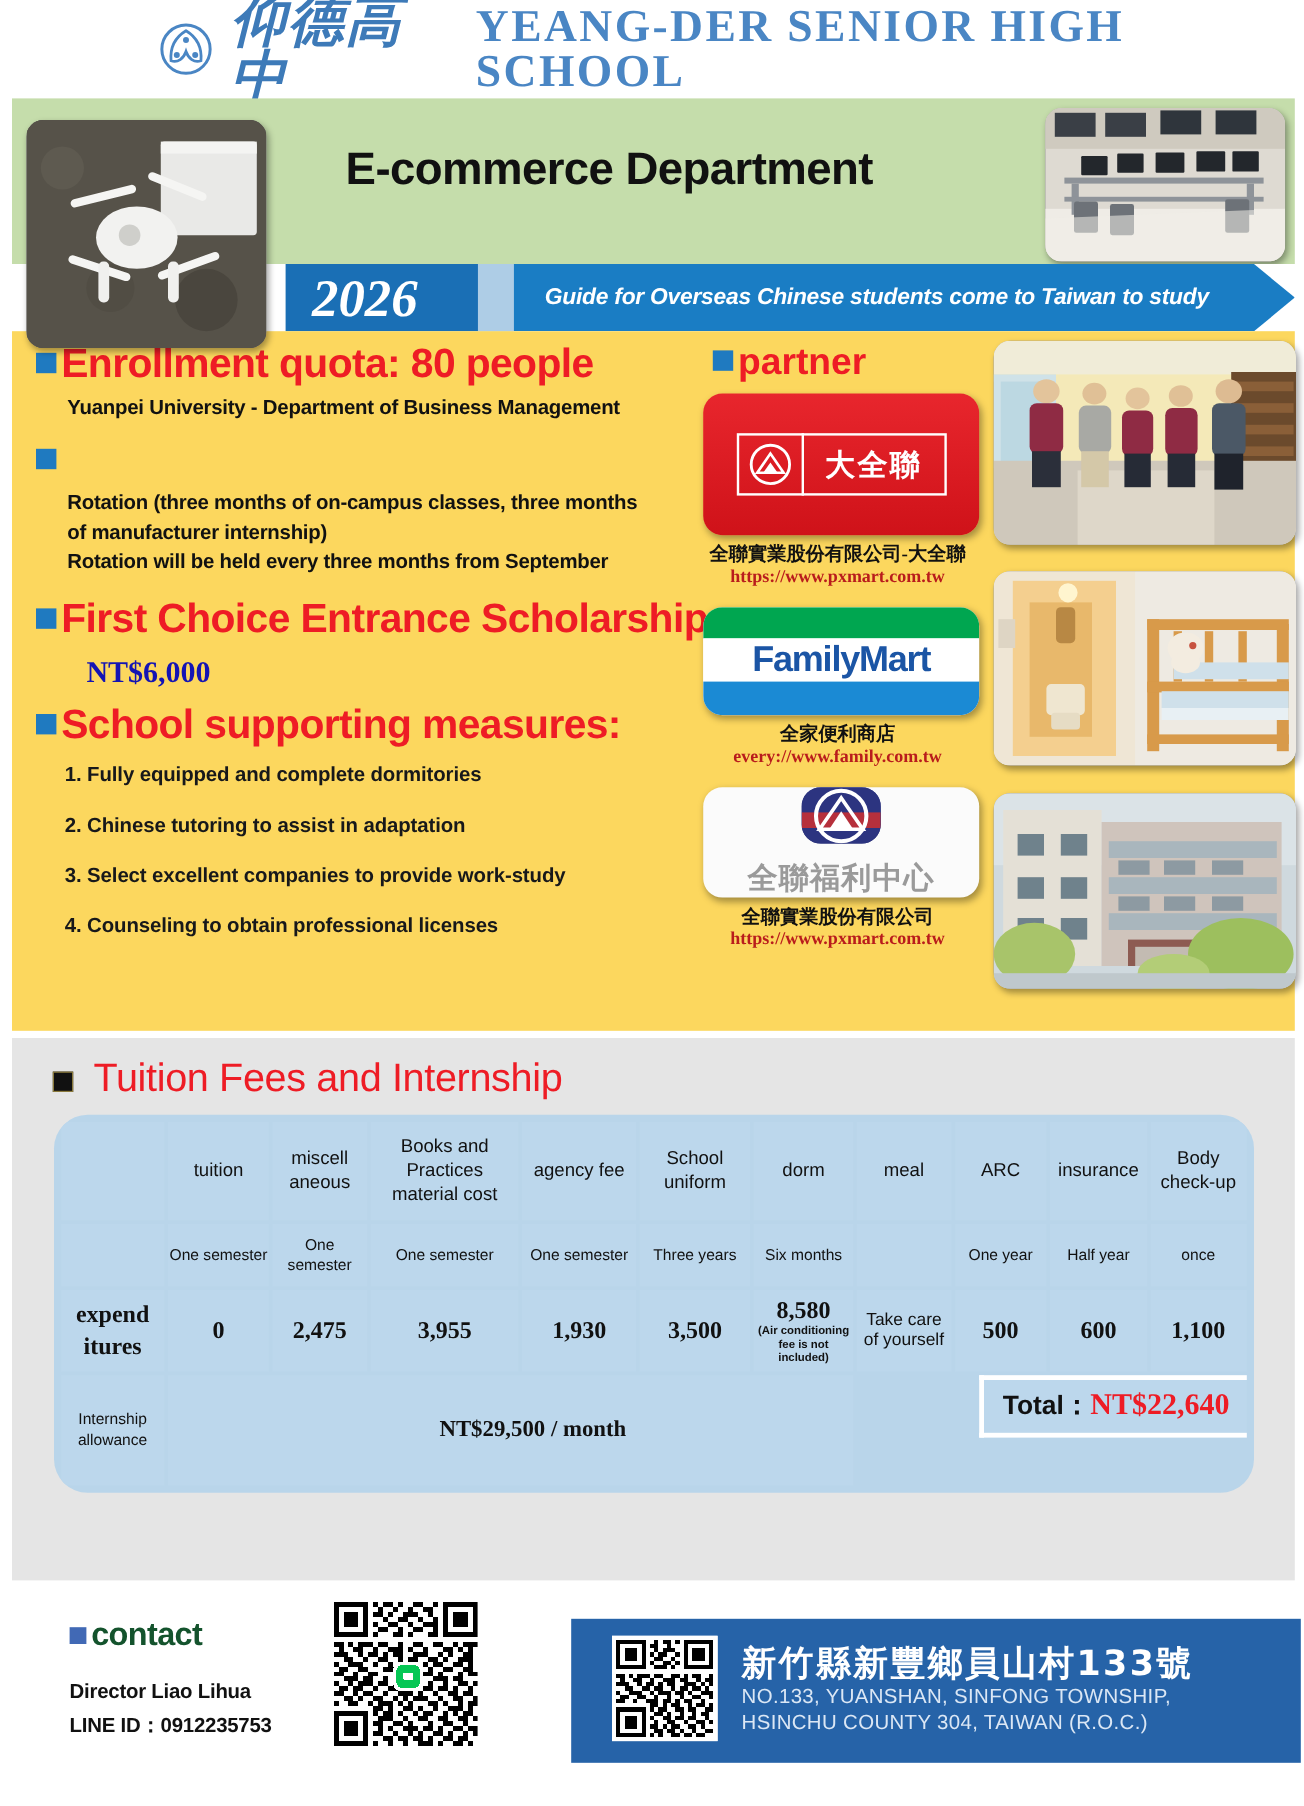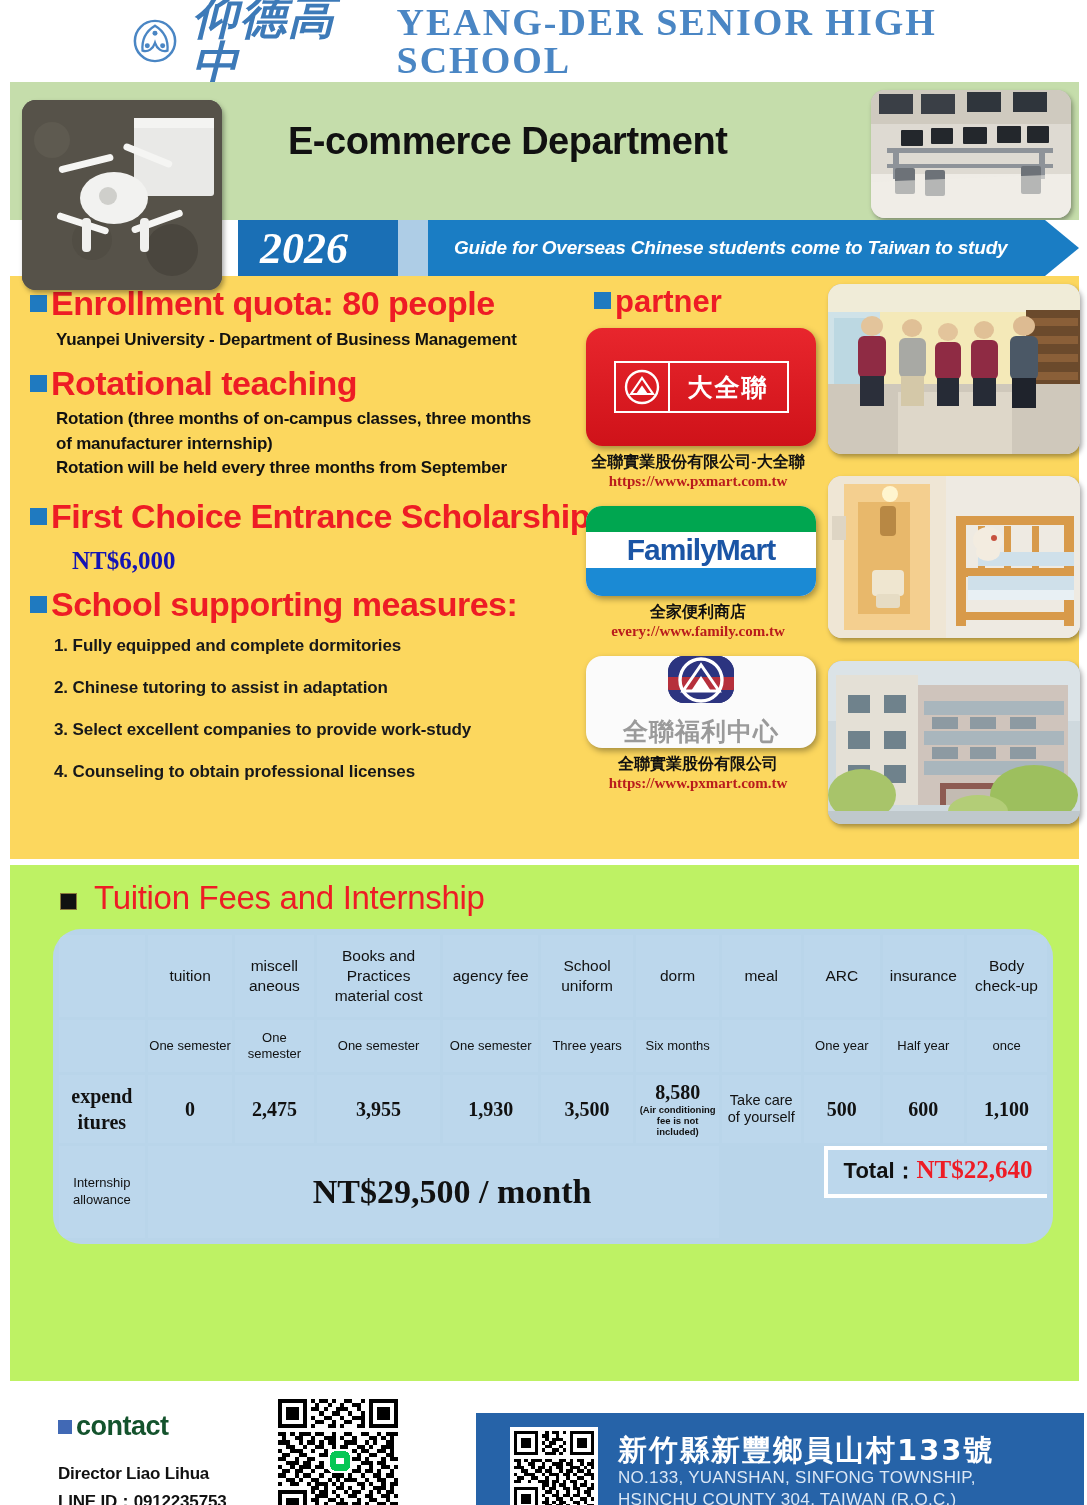--- a/index.html
+++ b/index.html
@@ -137,22 +137,22 @@
     text-align:center; color:#b91c1c; font-family:"Liberation Serif", serif;
     font-size:15px; font-weight:bold; width: 236px;
   }
   
   .ph-store { position:absolute; left:818px; top:8px; width:252px; height:170px; }
   .ph-dorm  { position:absolute; left:818px; top:200px; width:252px; height:162px; }
   .ph-bldg  { position:absolute; left:818px; top:385px; width:252px; height:163px; }
 
   
   .blue-sec {
-    position: relative; margin: 6px 8px 0 10px; height: 516px;
-    background: #bef264; padding: 14px 0 0 16px;
+    position: relative; margin: 6px 8px 0 10px; height: 452px;
+    background: #e5e5e5; padding: 14px 0 0 0;
   }
   .tuition-head {
     color: #ee1c25; font-size: 33px; padding-left: 68px;
     letter-spacing: -0.3px; position: relative;
   }
   .blk-sq {
     position: absolute; left: 34px; top: 14px;
     width: 17px; height: 17px; background: #111; border: 1px solid #8a7a3c;
   }
   .table-wrap {
@@ -170,21 +170,21 @@
     height: 68px; font-family: "Liberation Serif", serif;
     font-size: 20px; font-weight: bold;
   }
   .r-exp td.plain { font-family: "Liberation Sans", sans-serif; font-size: 14.5px; font-weight: normal; line-height:1.2; }
   .note { display:block; font-family:"Liberation Sans", sans-serif; font-size: 9.5px; font-weight: bold; line-height: 1.18; }
   .rowlabel { font-size: 15px; line-height: 1.3; font-family:"Liberation Sans", sans-serif; font-weight: normal; }
   .rowlabel.small { font-size: 13px; }
   .r-allow td { height: 92px; }
   .allow-val {
     text-align: left; padding-left: 38px !important;
-    font-family: "Liberation Serif", serif; font-size: 34px; font-weight: bold;
+    font-family: "Liberation Serif", serif; font-size: 19px; font-weight: bold;
   }
   .total-box {
     background: #bcd7ec; border-top: 4px solid #fff; border-left: 4px solid #fff;
     border-bottom: 4px solid #fff;
     display: inline-block; padding: 6px 14px 8px 16px; white-space: nowrap;
   }
   .total-lbl { font-family:"Liberation Sans", sans-serif; font-size: 22px; font-weight: bold; color:#111; }
   .total-val { font-family:"Liberation Serif", serif; font-size: 25px; font-weight: bold; color:#ee1c25; }
   .total-cell { text-align: right !important; vertical-align: top !important; padding: 0 !important; background: transparent !important; }
 
@@ -287,21 +287,21 @@
 
       <div class="blk">
         <div class="head-red">
           <span class="bullet-sq"></span><span>Enrollment quota: 80 people</span>
         </div>
         <div class="sub-black indent" style="margin-top:6px;">Yuanpei University - Department of Business Management</div>
       </div>
 
       <div class="blk" style="margin-top:14px;">
         <div class="head-red">
-          <span class="bullet-sq"></span><span>Rotational teaching</span>
+          <span class="bullet-sq"></span>
         </div>
         <div class="sub-black indent" style="margin-top:5px;">Rotation (three months of on-campus classes, three months</div>
         <div class="sub-black indent">of manufacturer internship)</div>
         <div class="sub-black indent">Rotation will be held every three months from September</div>
       </div>
 
       <div class="blk" style="margin-top:18px;">
         <div class="head-red">
           <span class="bullet-sq"></span><span>First Choice Entrance Scholarship</span>
         </div>

